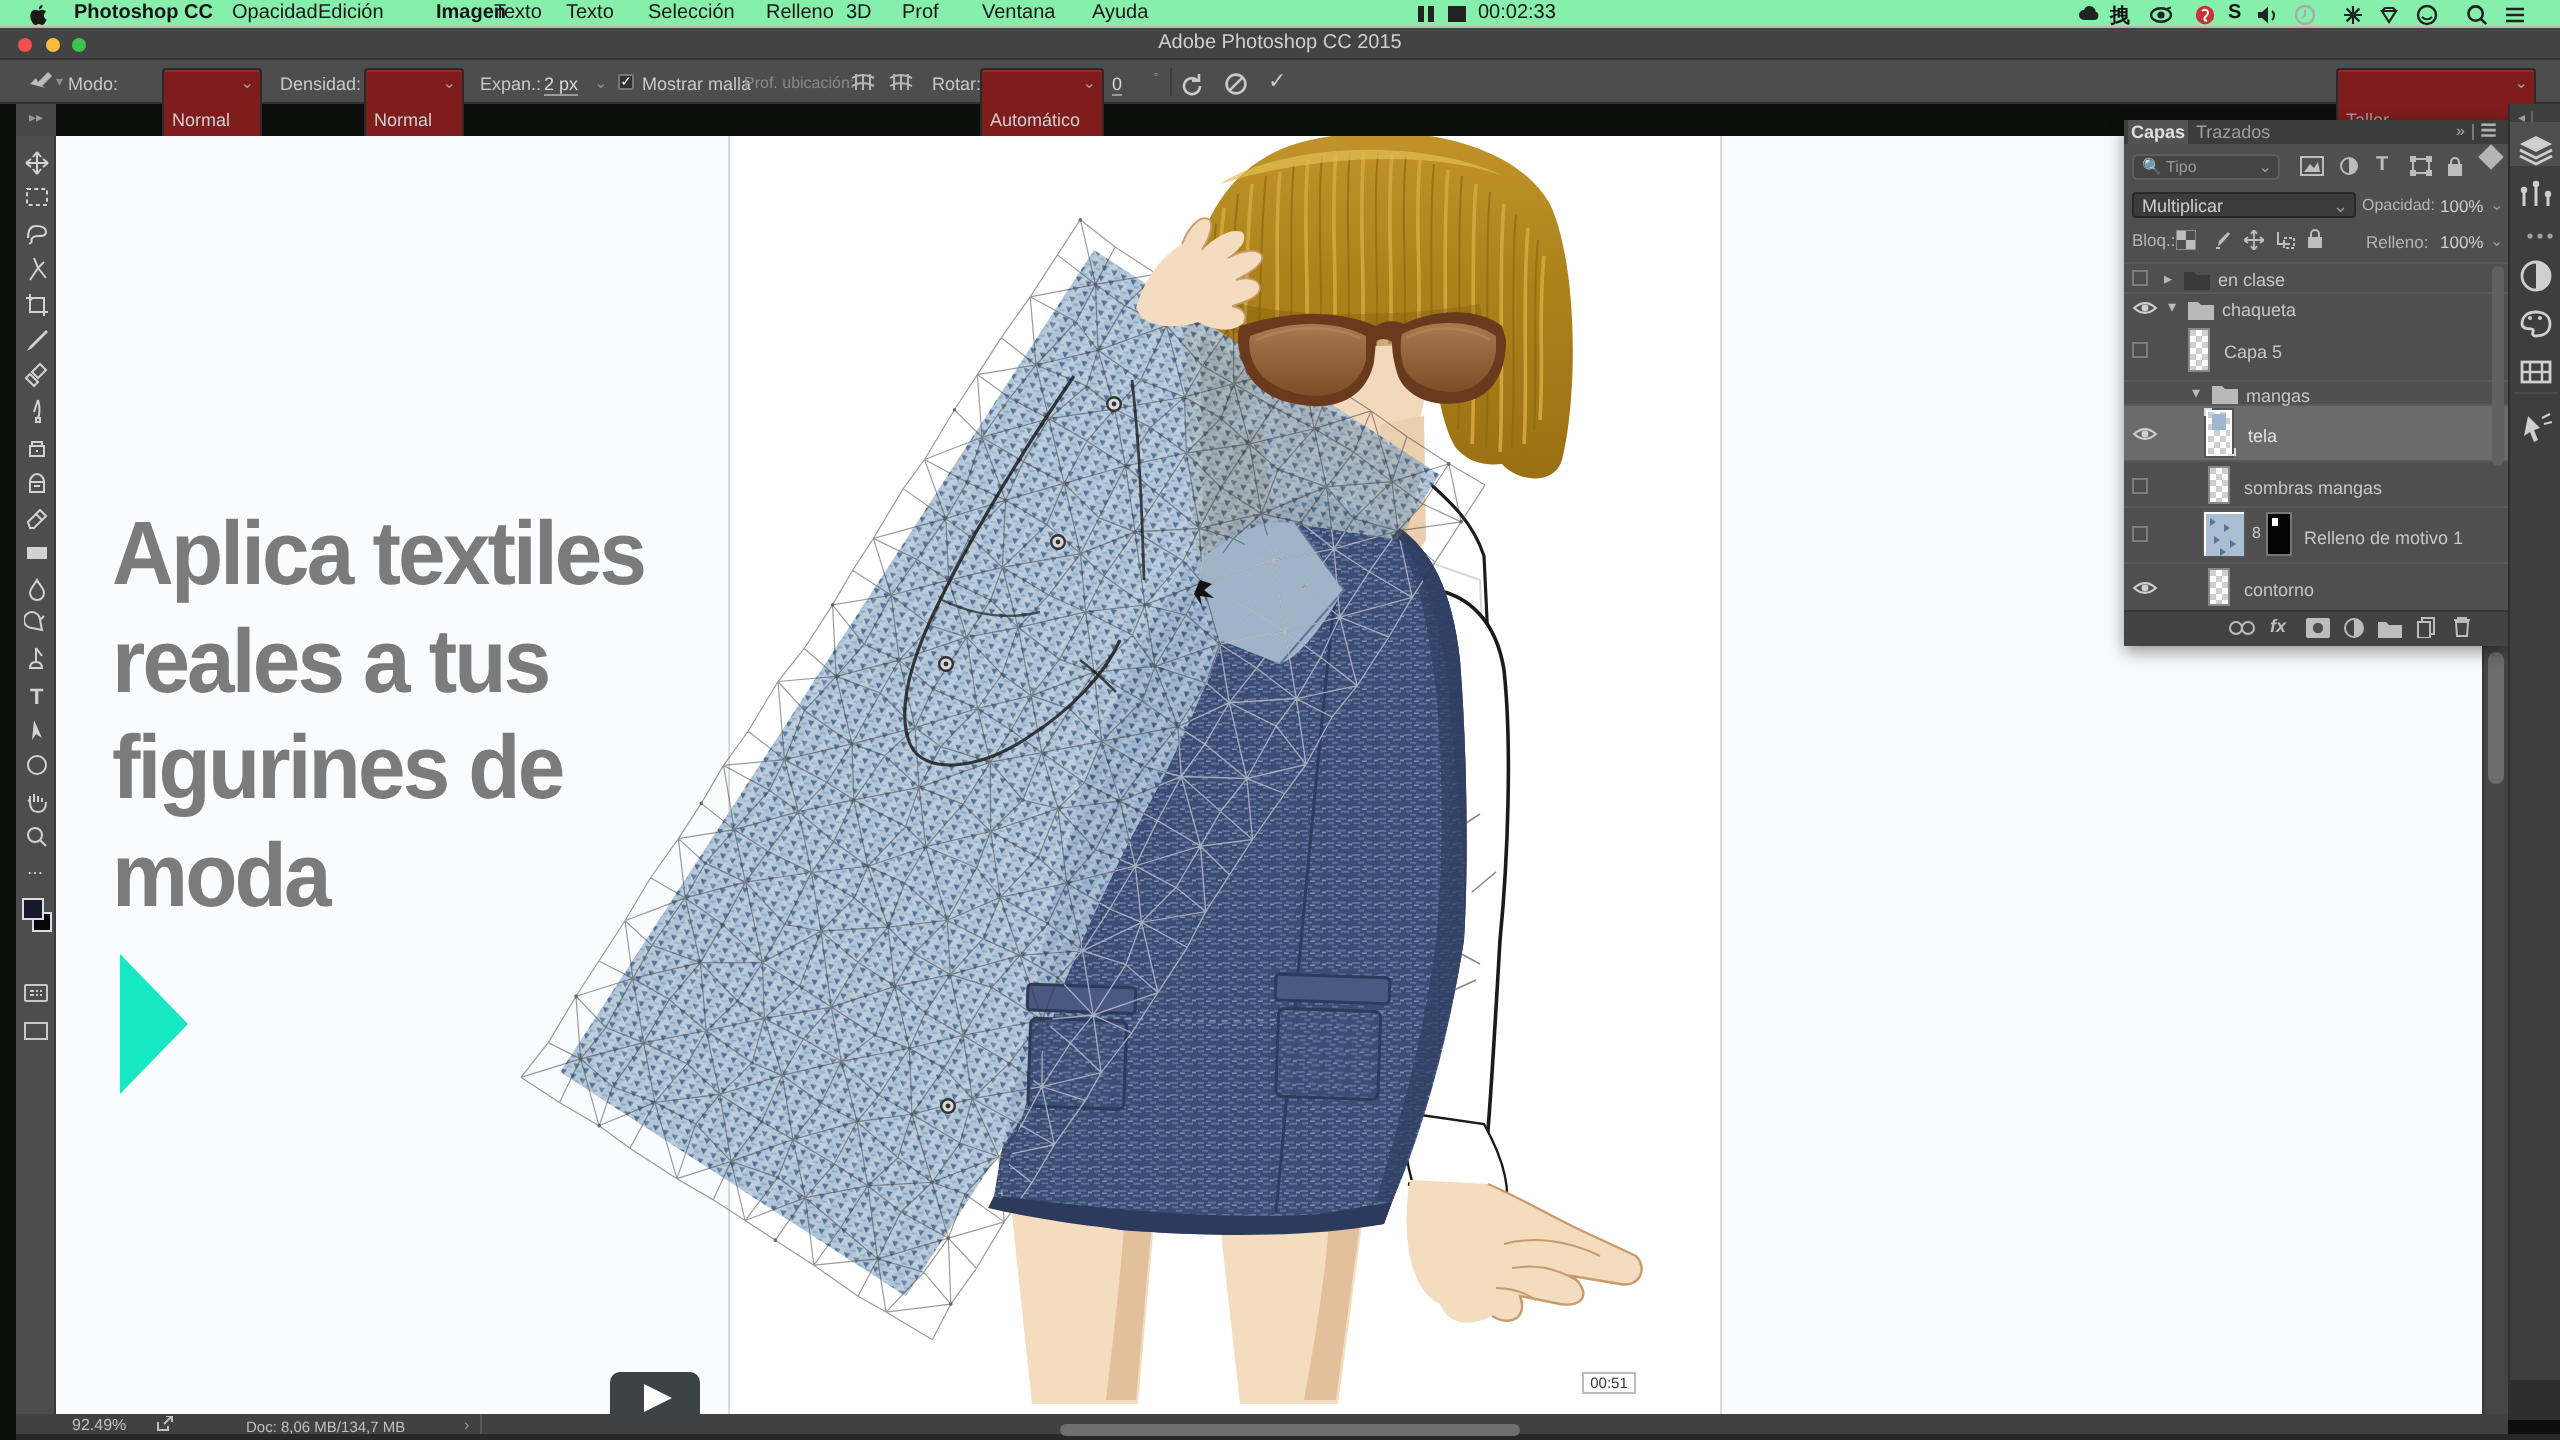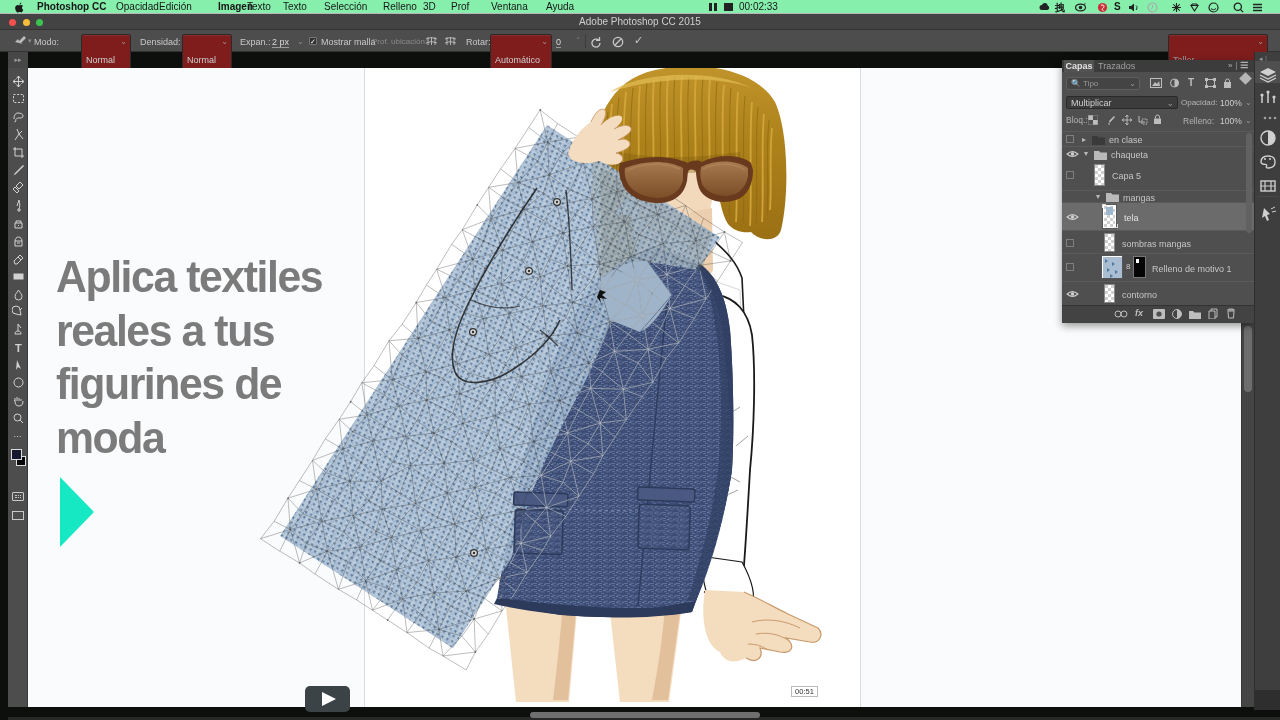--- a/index.html
+++ b/index.html
@@ -451,20 +451,30 @@
         <path d="M625 168 C645 160 668 160 683 168 L683 180 C680 192 670 198 657 198 C644 197 633 192 628 184 C625 179 624 173 625 168 Z" fill="url(#lensg)"></path>
         <path d="M701 167 C716 159 737 160 748 168 L748 176 C746 188 738 195 727 196 C716 196 706 192 702 184 C700 178 700 172 701 167 Z" fill="url(#lensg)"></path>
         <path d="M628 170 C644 163 664 162 680 169 M703 169 C716 162 734 163 745 170" stroke="#b98a5e" stroke-width="1.4" fill="none" opacity=".55"></path>
       </svg>
       <div id="ovl">Aplica textiles<br>reales a tus<br>figurines de<br>moda</div>
       <div id="tri" class="abs"></div>
     </div>
 <div id="vsb" class="abs">
       <div id="vthumb"></div>
     </div>
+<div id="statusbar" class="abs">
+<div class="abs" style="left:28px;top:1px">92.49%</div>
+<svg class="abs" style="left:70px;top:1px" width="9" height="8" viewBox="0 0 9 8">
+        <path d="M1 3v4h5V5" fill="none" stroke="#c0c0c0"></path>
+        <path d="M4 4L8 0M8 0H5M8 0v3" stroke="#c0c0c0" fill="none"></path>
+      </svg>
+<div class="abs" style="left:115px;top:1.5px;font-size:7.5px">Doc: 8,06 MB/134,7 MB</div>
+<div class="abs" style="left:224px;top:1px;color:#9a9a9a">›</div>
+<div class="abs" style="left:232px;top:0;width:1px;height:10px;background:#565656"></div>
+</div>
 <div id="bottomstrip" class="abs"></div>
 <div id="hthumb" class="abs"></div>
 <div id="layers" class="abs"><div class="abs" style="left:0;top:0;width:192px;height:12px;background:#3c3c3c"></div><div class="abs" style="left:2px;top:0;width:30px;height:12px;background:#535353;color:#e0e0e0;font-weight:bold;font-size:9px;line-height:12px;text-align:center">Capas</div><div class="abs" style="left:36px;top:0;color:#9f9f9f;font-size:9px;line-height:12px">Trazados</div><div class="abs" style="left:166px;top:0;color:#b0b0b0;font-size:8px;line-height:12px">»｜☰</div><div class="abs" style="left:4px;top:17px;width:74px;height:13px;background:#444;border:1px solid #5f5f5f;border-radius:3px;color:#9a9a9a;font-size:8px;line-height:12px;padding-left:4px">🔍 Tipo<span style="position:absolute;right:3px">⌄</span></div><svg class="abs" style="left:88px;top:18px" width="12" height="10" viewBox="0 0 12 10">
         <rect x=".5" y=".5" width="11" height="9" fill="none" stroke="#bdbdbd"></rect>
         <path d="M2 8l3-4 2 2 2-3 1 5z" fill="#bdbdbd"></path>
       </svg><svg class="abs" style="left:107px;top:18px" width="11" height="10" viewBox="0 0 11 10">
         <circle cx="5.5" cy="5" r="4" fill="none" stroke="#bdbdbd"></circle>
         <path d="M5.5 1a4 4 0 010 8z" fill="#bdbdbd"></path>
       </svg><div class="abs" style="left:126px;top:17px;color:#bdbdbd;font-size:10px;font-weight:bold">T</div><svg class="abs" style="left:143px;top:18px" width="11" height="10" viewBox="0 0 11 10">
         <rect x="1.5" y="1.5" width="8" height="7" fill="none" stroke="#bdbdbd"></rect>

